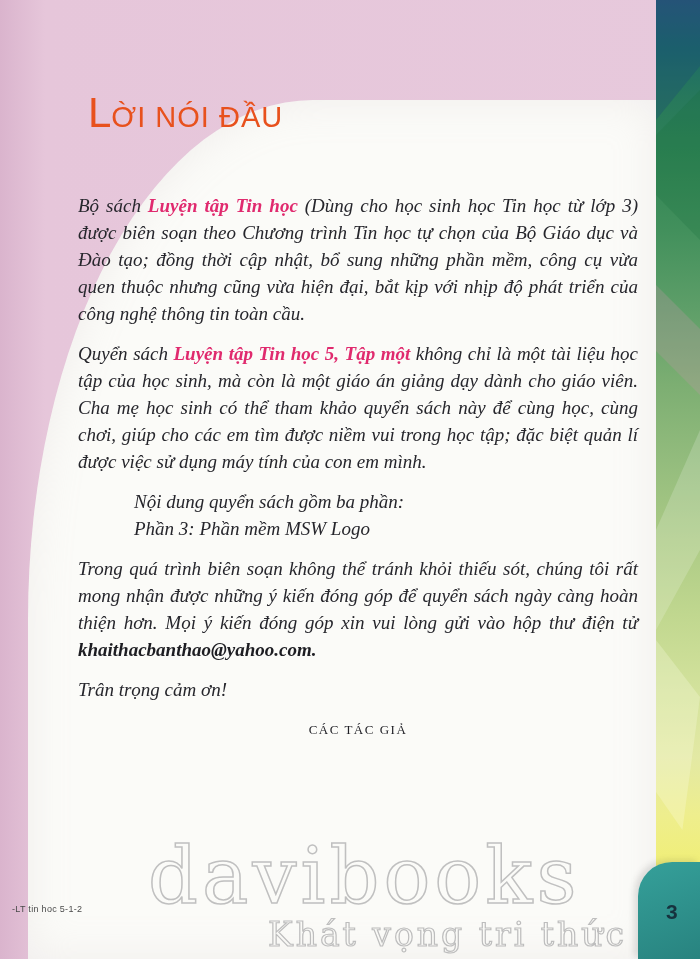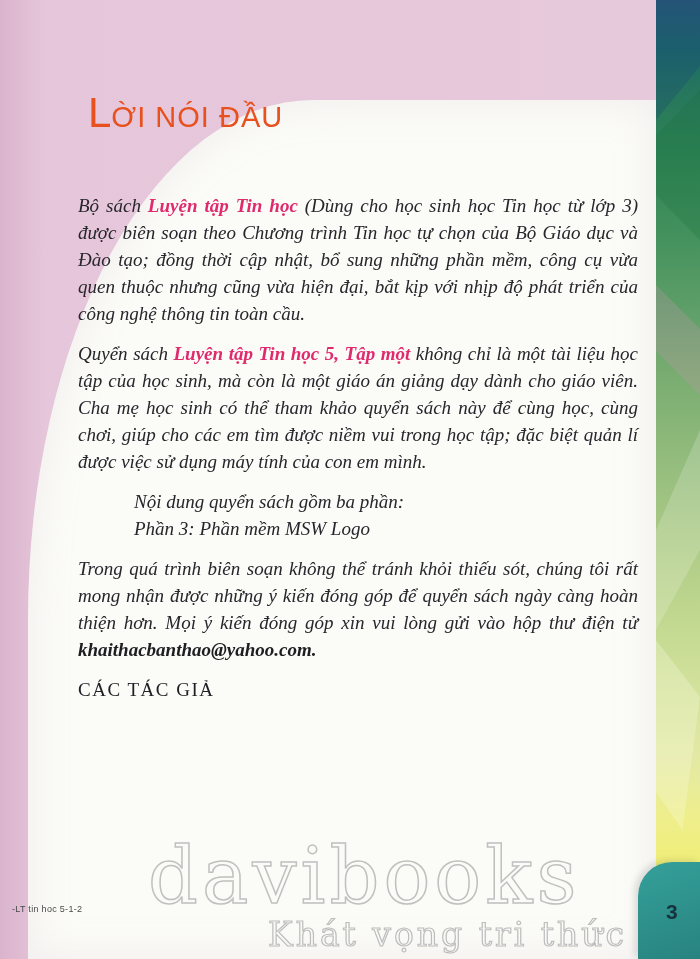--- a/index.html
+++ b/index.html
@@ -48,22 +48,22 @@
     font-size:19px;line-height:27px;font-style:italic;
     color:#26262c;text-align:justify;
   }
   .body-text p{margin:0 0 13px 0;}
   .hl{color:var(--highlight_pink,#e02a6e);font-weight:bold;}
   .b{font-weight:bold;color:#1d1d22;}
   .list-block{margin:0 0 13px 56px;text-align:left;}
   .list-line{line-height:27px;}
   .thanks{margin-bottom:20px;}
   .authors{
-    text-align:left;font-style:normal;letter-spacing:1.5px;
-    font-size:19px;color:#1e1e24;margin:10px 24px 0 0;
+    text-align:center;font-style:normal;letter-spacing:1.5px;
+    font-size:13px;color:#1e1e24;margin:10px 24px 0 0;
   }
 
   
   .wm-brand{
     position:absolute;left:148px;top:836px;
     font-family:"DejaVu Serif",serif;font-size:78px;line-height:80px;
     letter-spacing:4px;color:transparent;
     -webkit-text-stroke:1.5px #c0c0c0;white-space:nowrap;
   }
   .wm-slogan{
@@ -116,20 +116,21 @@
     <p><span>Quyển sách </span><span class="hl">Luyện tập Tin học 5, Tập một</span><span> không chỉ là một tài liệu học tập của học sinh, mà còn là một giáo án giảng dạy dành cho giáo viên. Cha mẹ học sinh có thể tham khảo quyển sách này để cùng học, cùng chơi, giúp cho các em tìm được niềm vui trong học tập; đặc biệt quản lí được việc sử dụng máy tính của con em mình.</span></p>
 
     <div class="list-block">
       <div class="list-line">Nội dung quyển sách gồm ba phần:</div>
       <div class="list-line">Phần 3: Phần mềm MSW Logo</div>
     </div>
 
 
     <p><span>Trong quá trình biên soạn không thể tránh khỏi thiếu sót, chúng tôi rất mong nhận được những ý kiến đóng góp để quyển sách ngày càng hoàn thiện hơn. Mọi ý kiến đóng góp xin vui lòng gửi vào hộp thư điện tử </span><span class="b">khaithacbanthao@yahoo.com.</span></p>
 
+    <p class="thanks">Trân trọng cảm ơn!</p>
 
     <p class="authors">CÁC TÁC GIẢ</p>
   </div>
 
   <div class="wm-brand">davibooks</div>
   <div class="wm-slogan">Khát vọng tri thức</div>
 
   <div class="print-code">-LT tin hoc 5-1-2</div>
 
   <div class="page-tab">

